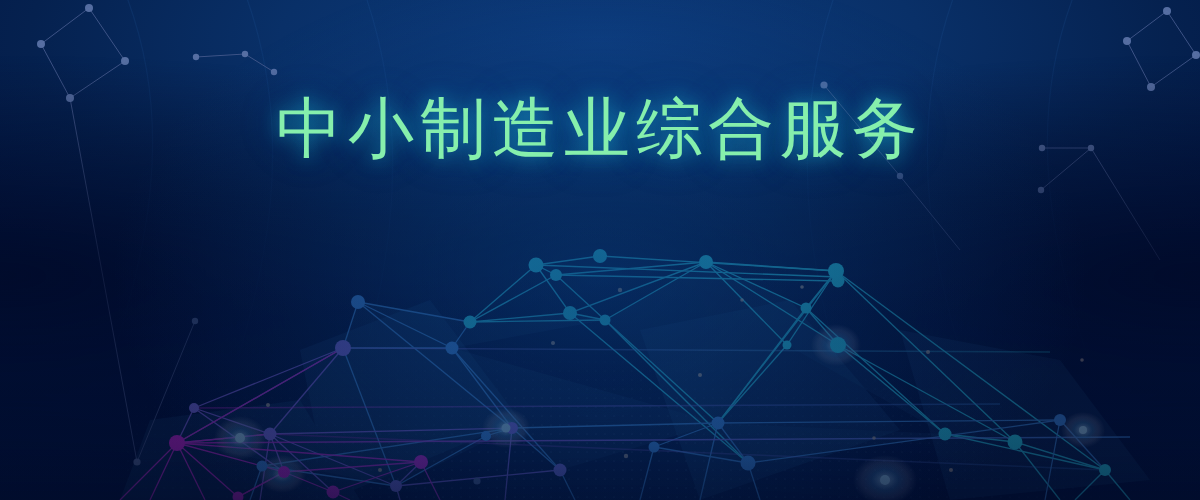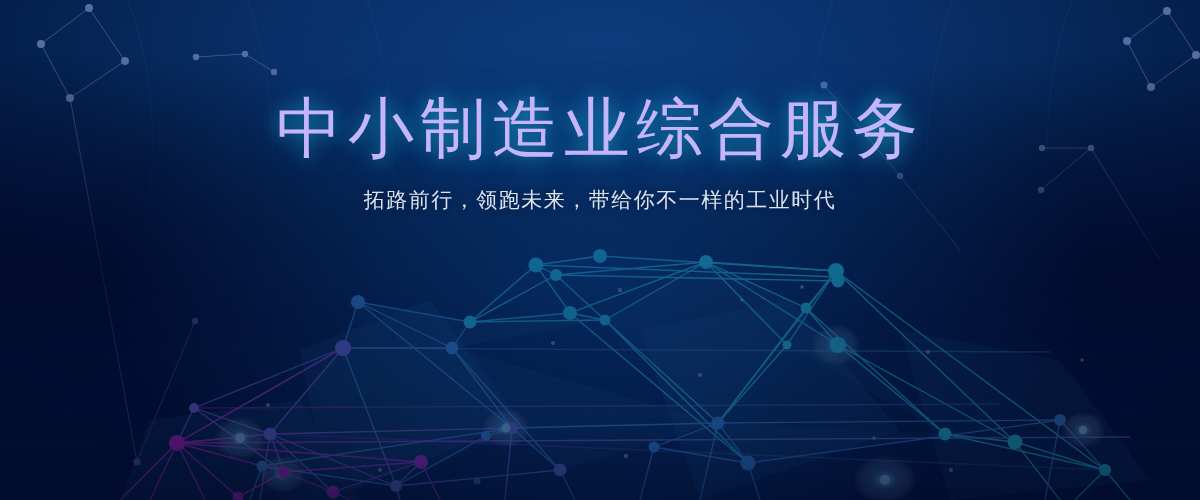--- a/index.html
+++ b/index.html
@@ -39,21 +39,21 @@
   
   .text-wrap{
     position:absolute; left:0; right:0; top:96px;
     text-align:center; z-index:40;
     pointer-events:none;
   }
   .title{
     font-size:66px;
     line-height:1.0;
     letter-spacing:6px;
-    color:#c4b5fd;
+    color:#86efac;
     font-weight:400;
     text-shadow:0 0 18px rgba(34,220,245,.55), 0 0 40px rgba(20,150,220,.35);
     white-space:nowrap;
     font-family:Liberation Serif, serif;
   }
   .subtitle{
     margin-top:24px;
     font-size:21px;
     letter-spacing:1.5px;
     color:#dbe3ef;
@@ -366,16 +366,15 @@
       <circle cx="506" cy="428" r="4.5"></circle>
       <circle cx="885" cy="480" r="5"></circle>
       <circle cx="1083" cy="430" r="4"></circle>
     </g>
   </svg>
 
   <div class="bg-vignette"></div>
 
   <div class="text-wrap">
     <div class="title">中小制造业综合服务</div>
-    <div class="subtitle">拓路前行，领跑未来，带给你不一样的工业时代</div>
   </div>
 
 </div>
 
 </body></html>

